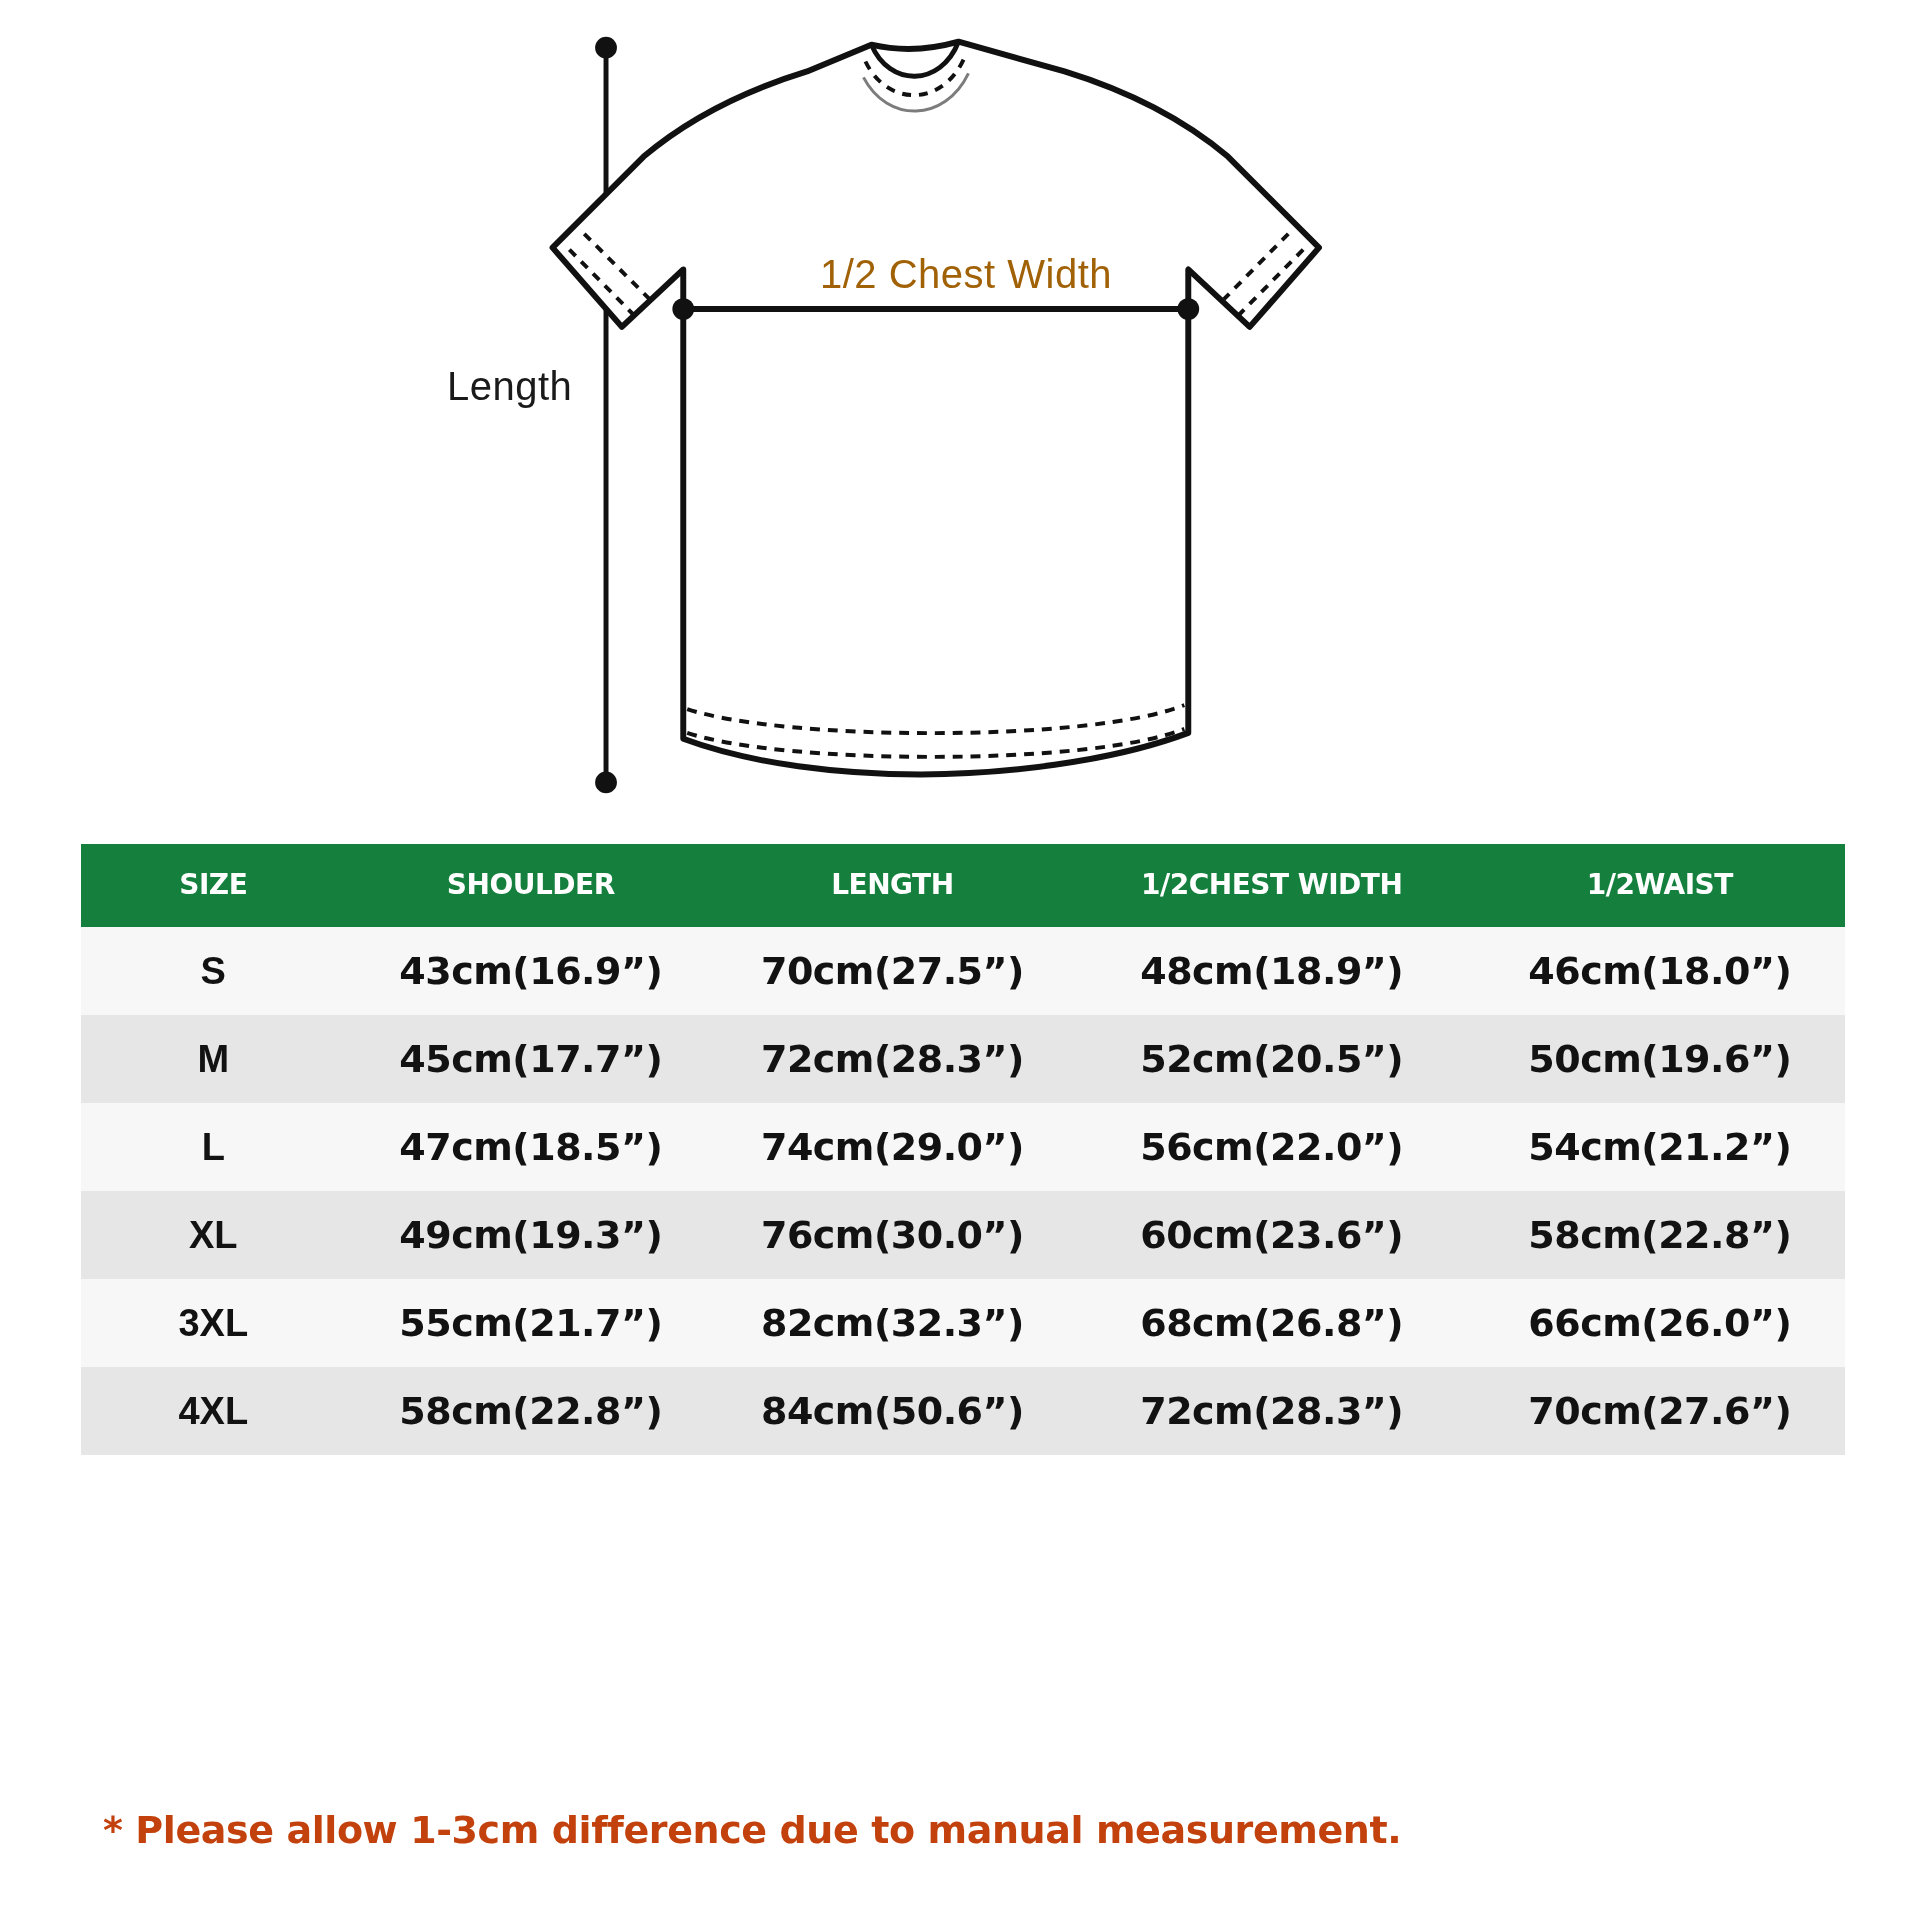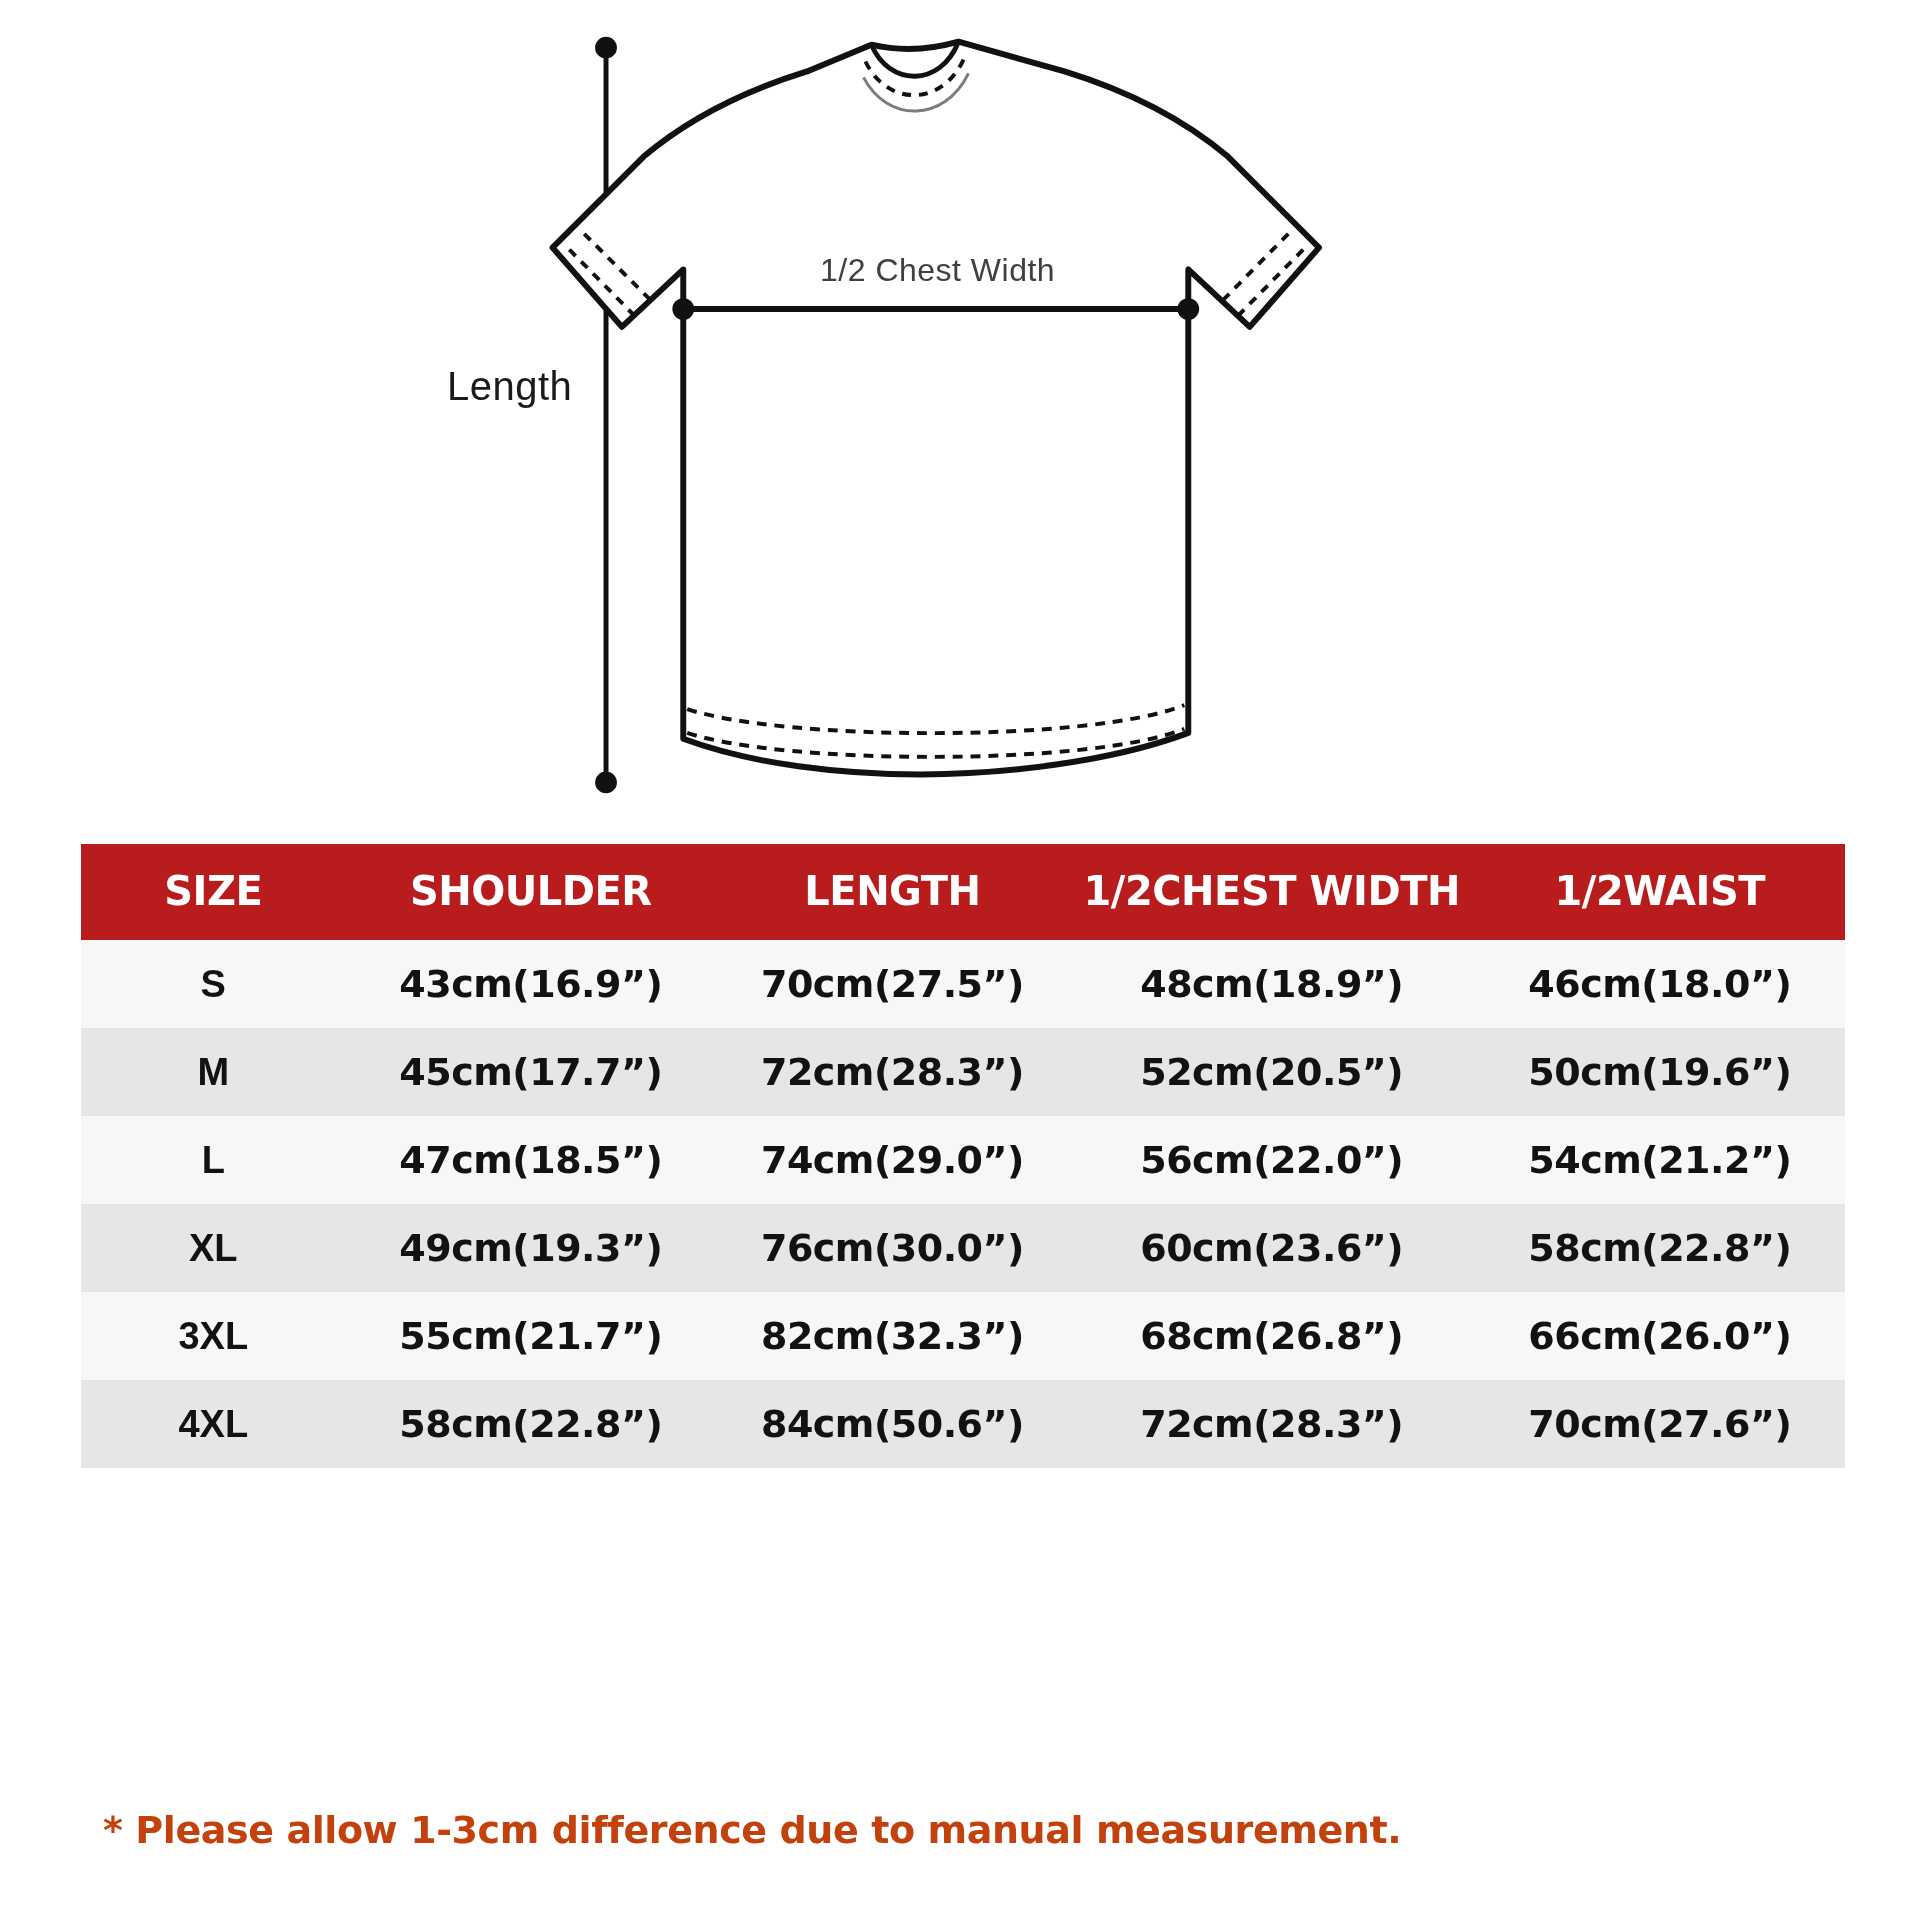--- a/index.html
+++ b/index.html
@@ -35,41 +35,41 @@
     left: 447px;
     top: 364px;
     font-size: 40px;
     color: #1a1a1a;
     letter-spacing: 0.5px;
   }
   .chest-label {
     position: absolute;
     left: 820px;
     top: 252px;
-    font-size: 32px;
-    color: #404040;
+    font-size: 40px;
+    color: #a16207;
     letter-spacing: 0.5px;
   }
 
   
   .table-wrap {
     position: absolute;
     left: 81px;
     top: 844px;
     width: 1764px;
   }
   table.size-table {
     width: 100%;
     border-collapse: collapse;
     table-layout: fixed;
   }
   table.size-table th {
-    background: #b91c1c;
+    background: #15803d;
     color: #ffffff;
-    font-size: 40px;
+    font-size: 28px;
     font-weight: bold;
     letter-spacing: -0.5px;
     padding: 24px 4px 26px 4px;
     text-align: center;
     font-family: "DejaVu Sans", sans-serif;
   }
   table.size-table td {
     font-size: 38px;
     font-weight: bold;
     text-align: center;

